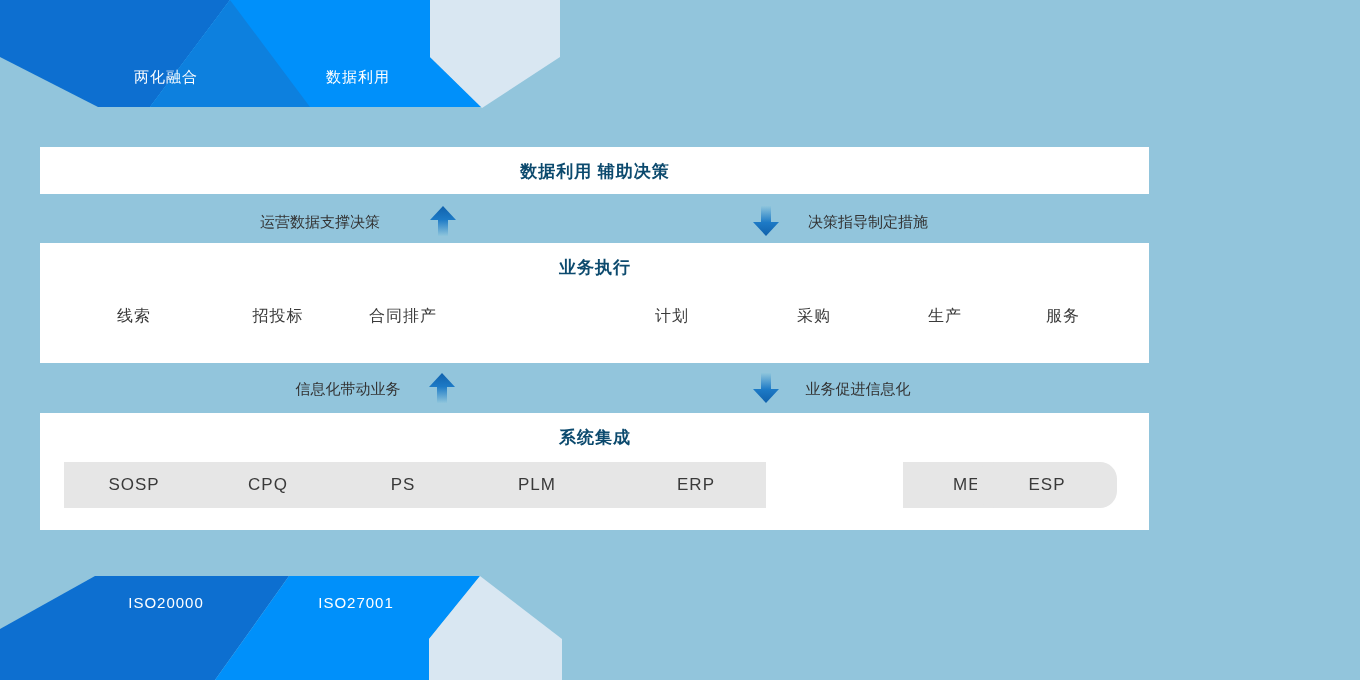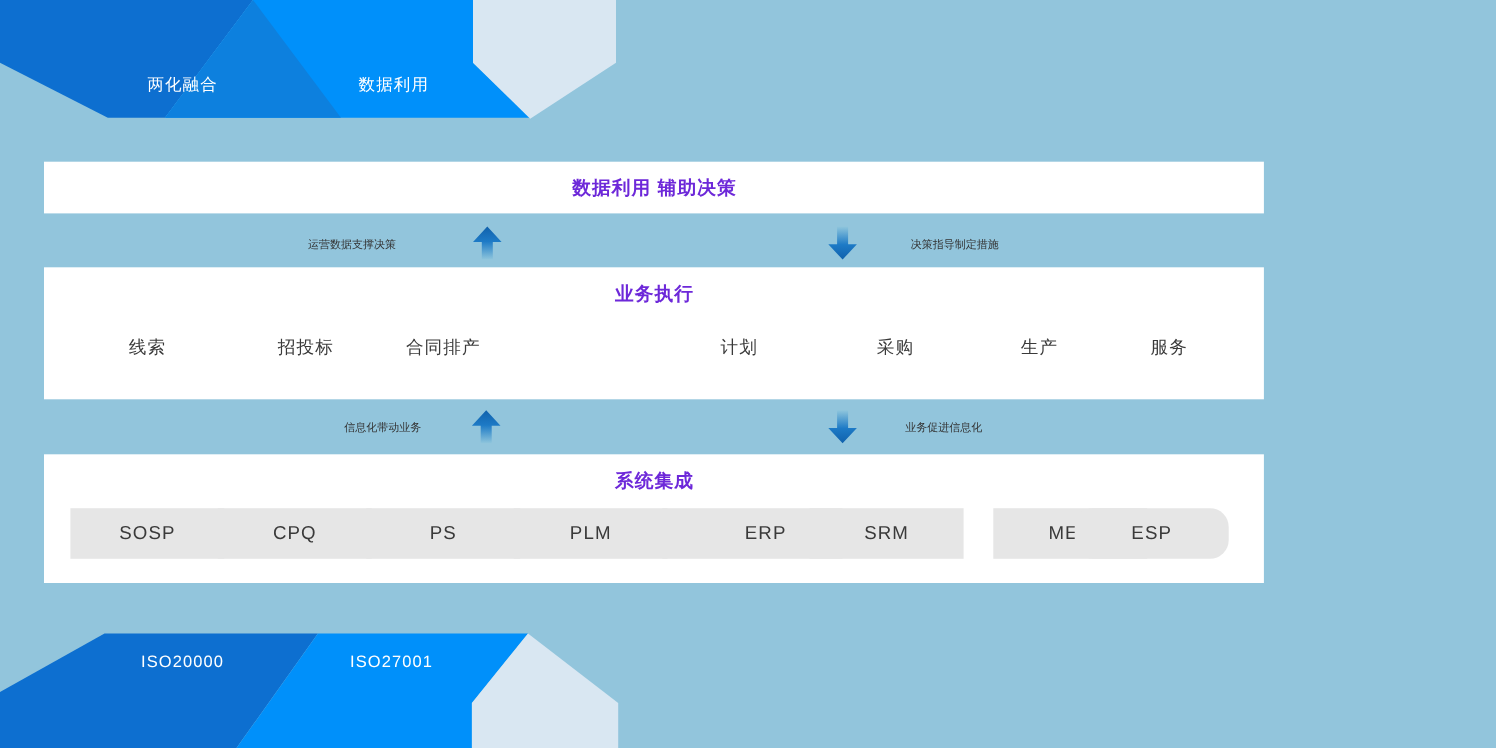--- a/index.html
+++ b/index.html
@@ -9,26 +9,26 @@
     background:#92c5dc;
     position:relative;overflow:hidden;
   }
   .stage{position:absolute;left:0;top:0;width:1360px;height:680px;}
   .layer{position:absolute;left:0;top:0;}
   .panel{
     position:absolute;left:40px;width:1109px;background:#ffffff;
   }
   .panel-title{
     position:absolute;transform:translate(-50%,-50%);
-    font-size:17px;font-weight:bold;color:#6d28d9;white-space:nowrap;
+    font-size:17px;font-weight:bold;color:#0c4a6e;white-space:nowrap;
     letter-spacing:1px;
   }
   .label{
     position:absolute;transform:translate(-50%,-50%);
-    white-space:nowrap;color:#333333;font-size:10px;
+    white-space:nowrap;color:#333333;font-size:15px;
   }
   .flow-label{
     position:absolute;transform:translate(-50%,-50%);
     white-space:nowrap;color:#3a3a3a;font-size:16px;letter-spacing:1px;
   }
   .banner-label{
     position:absolute;transform:translate(-50%,-50%);
     white-space:nowrap;color:#ffffff;font-size:15px;cursor:pointer;
     letter-spacing:1px;
   }
@@ -84,21 +84,20 @@
 
   <div class="panel" style="top:147px;height:47px;"></div>
   <div class="panel" style="top:243px;height:120px;"></div>
   <div class="panel" style="top:413px;height:117px;"></div>
 
   <div class="sysbox" style="left:64px;">SOSP</div>
   <div class="sysbox" style="left:198px;">CPQ</div>
   <div class="sysbox" style="left:333px;">PS</div>
   <div class="sysbox" style="left:467px;">PLM</div>
   <div class="sysbox" style="left:602px;padding-left:24px;">ERP</div>
-  <div class="sysbox" style="left:736px;">SRM</div>
   <div class="sysbox" style="left:871px;margin-left:32px;">MES</div>
   <div class="sysbox" style="left:977px;border-radius:17px;">ESP</div>
 
   <div class="banner-label" style="left:166px;top:77px;">两化融合</div>
   <div class="banner-label" style="left:358px;top:77px;">数据利用</div>
   <div class="banner-label" style="left:166px;top:602px;">ISO20000</div>
   <div class="banner-label" style="left:356px;top:602px;">ISO27001</div>
 
   <div class="panel-title" style="left:595px;top:171px;">数据利用 辅助决策</div>
   <div class="panel-title" style="left:595px;top:267px;">业务执行</div>

